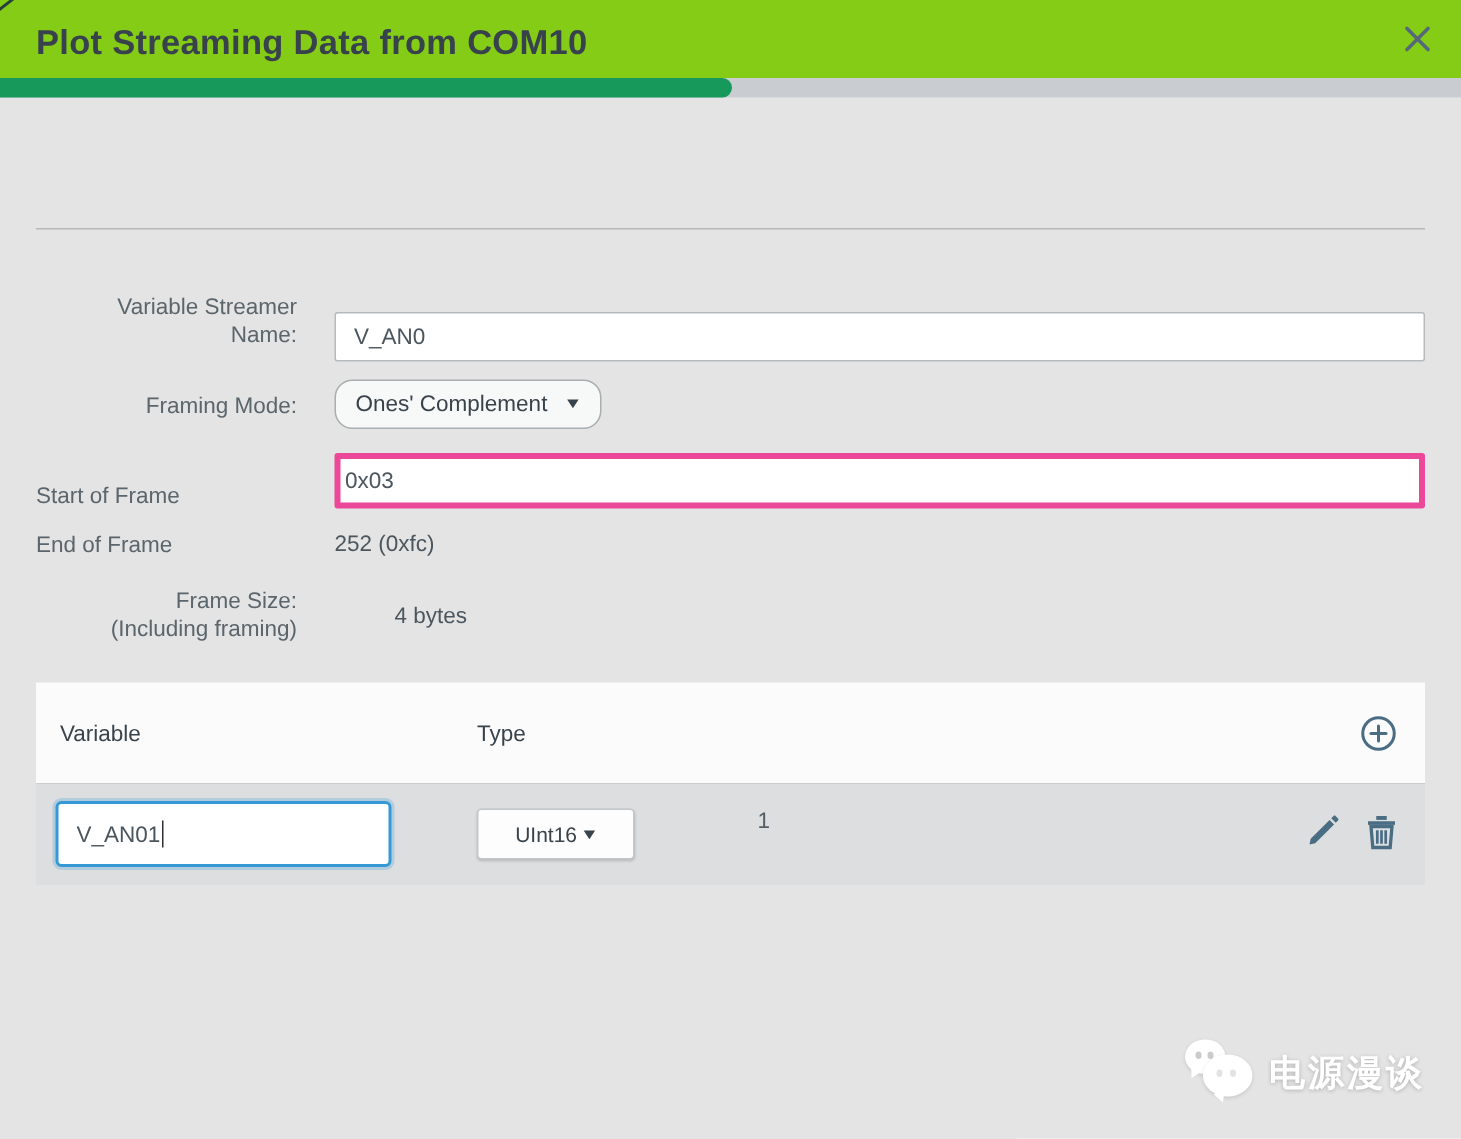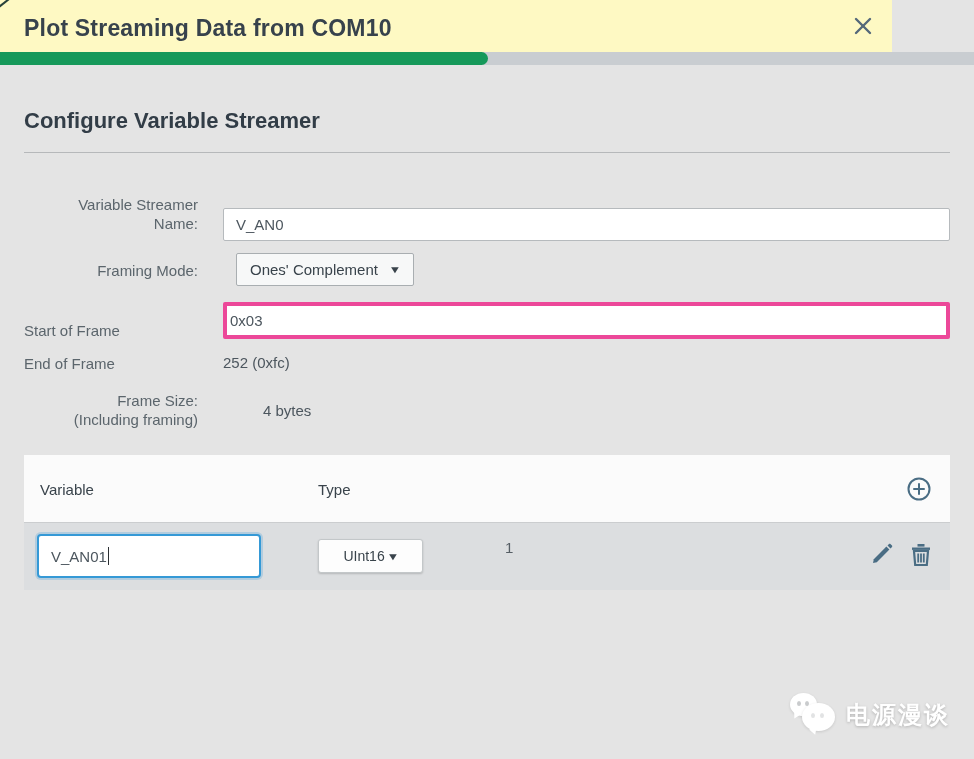--- a/index.html
+++ b/index.html
@@ -2,21 +2,21 @@
 <html><head>
 <meta charset="utf-8">
 <style>
   * { margin:0; padding:0; box-sizing:border-box; }
   html,body { width:974px; height:759px; }
   body { font-family:"Liberation Sans", sans-serif; }
 
   #app { position:relative; width:974px; height:759px; background:#e4e4e4; overflow:hidden; }
 
   
-  .titlebar { position:absolute; top:0; left:0; width:892px; height:52px; background:#fef9c3; }
+  .titlebar { position:absolute; top:0; left:0; width:974px; height:52px; background:#84cc16; }
   .title { position:absolute; left:24px; top:0; height:52px; line-height:56px;
            font-size:23px; font-weight:600; color:#37424c; letter-spacing:0.2px; }
   .close-btn { position:absolute; right:14px; top:13px; width:30px; height:30px;
                display:flex; align-items:center; justify-content:center; cursor:pointer; }
   .corner-artifact { position:absolute; left:-3px; top:2px; width:14px; height:2px;
                      background:#27413a; transform:rotate(-38deg); }
 
   
   .progress-track { position:absolute; top:52px; left:0; width:974px; height:13px; background:#c9cdd1; }
   .progress-fill  { height:13px; background:#16995a; border-radius:0 7px 7px 0; }
@@ -98,31 +98,30 @@
           <line x1="17" y1="3" x2="3" y2="17" stroke="#54687a" stroke-width="2.4" stroke-linecap="round"></line>
         </svg>
       </span>
     </div>
   </div>
 
   <div class="progress-track">
     <div class="progress-fill" style=";width:488px"></div>
   </div>
 
-  <div class="heading">Configure Variable Streamer</div>
   <div class="rule"></div>
 
   <div class="flabel" style="top:195px;">
     <div>Variable Streamer</div>
     <div>Name:</div>
   </div>
   <input class="text-input" style="top: 208px;" type="text" value="V_AN0">
 
   <div class="flabel" style="top:261px;">Framing Mode:</div>
-  <div class="dropdown" style="left:236px; top:253px;">
+  <div class="dropdown" style="left:223px; top:253px;border-radius:12px;">
     <span>Ones' Complement</span>
     <span class="arrow">▼</span>
   </div>
 
   <div class="flabel left" style="top:321px;">Start of Frame</div>
   <input class="text-input sof" style="top: 302px;" type="text" value="0x03">
 
   <div class="flabel left" style="top:354px;">End of Frame</div>
   <div class="fvalue" style="top:354px;">252 (0xfc)</div>
 

